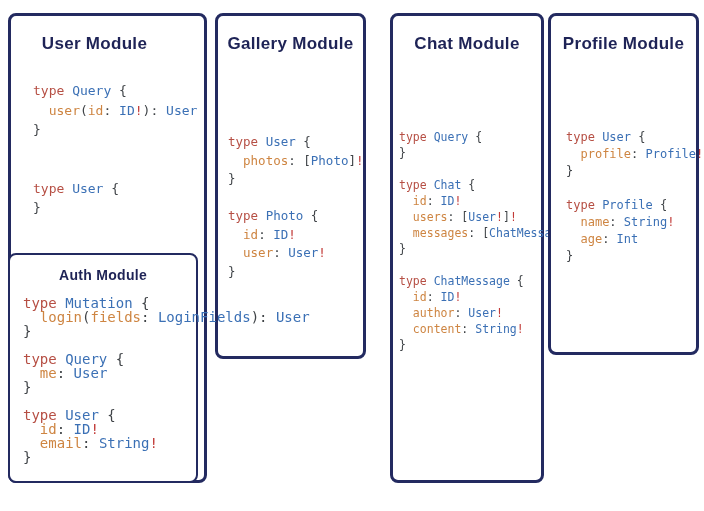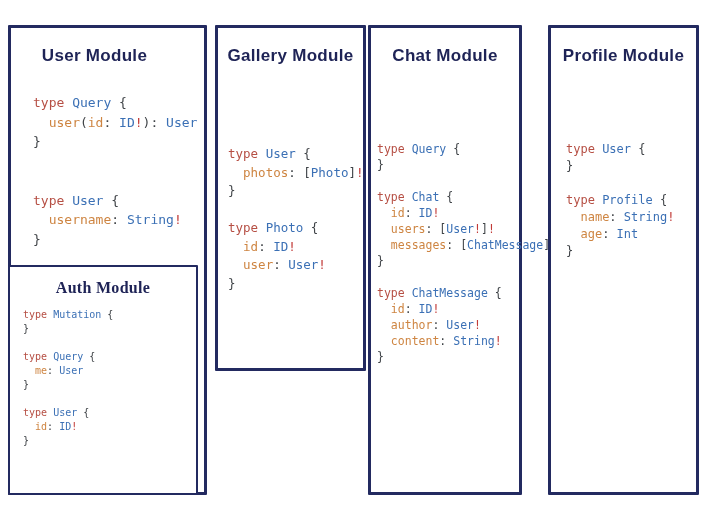--- a/index.html
+++ b/index.html
@@ -18,22 +18,21 @@
     width:704px;height:511px;
     background:#ffffff;
     font-family:"Liberation Sans", sans-serif;
     overflow:hidden;
   }
   .module-box{
     position:absolute;
     box-sizing:border-box;
     background:var(--box-bg);
     border:3px solid var(--border);
-    border-radius:1px;
-    margin-top:12px;
+    border-radius:8px;
   }
   .module-title{
     text-align:center;
     font-weight:bold;
     color:var(--title);
     letter-spacing:0.3px;
     font-size:17px;
     margin-top:18px;
   }
   .code{
@@ -45,47 +44,46 @@
   .tok-kw{color:var(--kw);}
   .tok-type{color:var(--type);text-align:center;}
   .tok-field{color:var(--field);}
   .tok-bang{color:var(--bang);}
   .tok-punct{color:var(--punct);}
 
   
   .box-user   {left:8px;  top:13px;  width:199px; height:470px;}
   .box-auth   {left:8px;  top:253px; width:190px; height:230px; border-width:2px;}
   .box-gallery{left:215px;top:13px;  width:151px; height:346px;}
-  .box-chat   {left:368px;top:13px;  width:154px; height:470px;}
-  .box-profile{left:548px;top:13px;  width:151px; height:470px;}
+  .box-chat   {left:390px;top:13px;  width:154px; height:470px;}
+  .box-profile{left:548px;top:13px;  width:151px; height:342px;}
 
   .box-user   .module-title{transform:translateX(-13px);}
-  .box-auth   .module-title{font-size:16px;margin-top:12px;font-family:Liberation Serif, serif;}
+  .box-auth   .module-title{font-size:14px;margin-top:12px;}
 
   .box-user   .code{left:22px;top:65px; font-size:13px;  line-height:19.5px;}
-  .box-auth   .code{left:13px;top:41px; font-size:10px;  line-height:14px;}
+  .box-auth   .code{left:13px;top:41px; font-size:14px;  line-height:14px;}
   .box-gallery.module-box .code{left:10px;top:117px;font-size:12.5px;line-height:18.5px;}
   .box-chat   .code{left:6px; top:113px;font-size:11.5px;line-height:16px;}
   .box-profile.module-box .code{left:15px;top:113px;font-size:12px;  line-height:17px;}
 </style>
 </head>
 <body>
 
 <div class="canvas">
 
   <div class="module-box box-user">
     <div class="module-title">User Module</div>
     <div class="code">
         <div class="code-line"><span class="tok-kw">type</span><span> </span><span class="tok-type">Query</span><span> </span><span class="tok-punct">{</span></div>
         <div class="code-line"><span>  </span><span class="tok-field">user</span><span class="tok-punct">(</span><span class="tok-field">id</span><span class="tok-punct">:</span><span> </span><span class="tok-type">ID</span><span class="tok-bang">!</span><span class="tok-punct">):</span><span> </span><span class="tok-type">User</span></div>
         <div class="code-line"><span class="tok-punct">}</span></div>
         <div class="code-line">&nbsp;</div>
         <div class="code-line">&nbsp;</div>
         <div class="code-line"><span class="tok-kw">type</span><span> </span><span class="tok-type">User</span><span> </span><span class="tok-punct">{</span></div>
-        <div class="code-line"><span>  </span><span class="tok-field">username</span><span class="tok-punct">:</span><span> </span><span class="tok-type">String</span><span class="tok-bang">!</span></div>
         <div class="code-line"><span class="tok-punct">}</span></div>
       </div>
   </div>
 
   <div class="module-box box-gallery">
     <div class="module-title">Gallery Module</div>
     <div class="code">
         <div class="code-line"><span class="tok-kw">type</span><span> </span><span class="tok-type">User</span><span> </span><span class="tok-punct">{</span></div>
         <div class="code-line"><span>  </span><span class="tok-field">photos</span><span class="tok-punct">:</span><span> </span><span class="tok-punct">[</span><span class="tok-type">Photo</span><span class="tok-punct">]</span><span class="tok-bang">!</span></div>
         <div class="code-line"><span class="tok-punct">}</span></div>
@@ -114,38 +112,41 @@
         <div class="code-line"><span>  </span><span class="tok-field">author</span><span class="tok-punct">:</span><span> </span><span class="tok-type">User</span><span class="tok-bang">!</span></div>
         <div class="code-line"><span>  </span><span class="tok-field">content</span><span class="tok-punct">:</span><span> </span><span class="tok-type">String</span><span class="tok-bang">!</span></div>
         <div class="code-line"><span class="tok-punct">}</span></div>
       </div>
   </div>
 
   <div class="module-box box-profile">
     <div class="module-title">Profile Module</div>
     <div class="code">
         <div class="code-line"><span class="tok-kw">type</span><span> </span><span class="tok-type">User</span><span> </span><span class="tok-punct">{</span></div>
+        <div class="code-line"><span>  </span><span class="tok-field">profile</span><span class="tok-punct">:</span><span> </span><span class="tok-type">Profile</span><span class="tok-bang">!</span></div>
         <div class="code-line"><span class="tok-punct">}</span></div>
         <div class="code-line">&nbsp;</div>
         <div class="code-line"><span class="tok-kw">type</span><span> </span><span class="tok-type">Profile</span><span> </span><span class="tok-punct">{</span></div>
         <div class="code-line"><span>  </span><span class="tok-field">name</span><span class="tok-punct">:</span><span> </span><span class="tok-type">String</span><span class="tok-bang">!</span></div>
         <div class="code-line"><span>  </span><span class="tok-field">age</span><span class="tok-punct">:</span><span> </span><span class="tok-type">Int</span></div>
         <div class="code-line"><span class="tok-punct">}</span></div>
       </div>
   </div>
 
   <div class="module-box box-auth">
     <div class="module-title">Auth Module</div>
     <div class="code">
         <div class="code-line"><span class="tok-kw">type</span><span> </span><span class="tok-type">Mutation</span><span> </span><span class="tok-punct">{</span></div>
+        <div class="code-line"><span>  </span><span class="tok-field">login</span><span class="tok-punct">(</span><span class="tok-field">fields</span><span class="tok-punct">:</span><span> </span><span class="tok-type">LoginFields</span><span class="tok-punct">):</span><span> </span><span class="tok-type">User</span></div>
         <div class="code-line"><span class="tok-punct">}</span></div>
         <div class="code-line">&nbsp;</div>
         <div class="code-line"><span class="tok-kw">type</span><span> </span><span class="tok-type">Query</span><span> </span><span class="tok-punct">{</span></div>
         <div class="code-line"><span>  </span><span class="tok-field">me</span><span class="tok-punct">:</span><span> </span><span class="tok-type">User</span></div>
         <div class="code-line"><span class="tok-punct">}</span></div>
         <div class="code-line">&nbsp;</div>
         <div class="code-line"><span class="tok-kw">type</span><span> </span><span class="tok-type">User</span><span> </span><span class="tok-punct">{</span></div>
         <div class="code-line"><span>  </span><span class="tok-field">id</span><span class="tok-punct">:</span><span> </span><span class="tok-type">ID</span><span class="tok-bang">!</span></div>
+        <div class="code-line"><span>  </span><span class="tok-field">email</span><span class="tok-punct">:</span><span> </span><span class="tok-type">String</span><span class="tok-bang">!</span></div>
         <div class="code-line"><span class="tok-punct">}</span></div>
       </div>
   </div>
 
 </div>
 
 </body></html>

